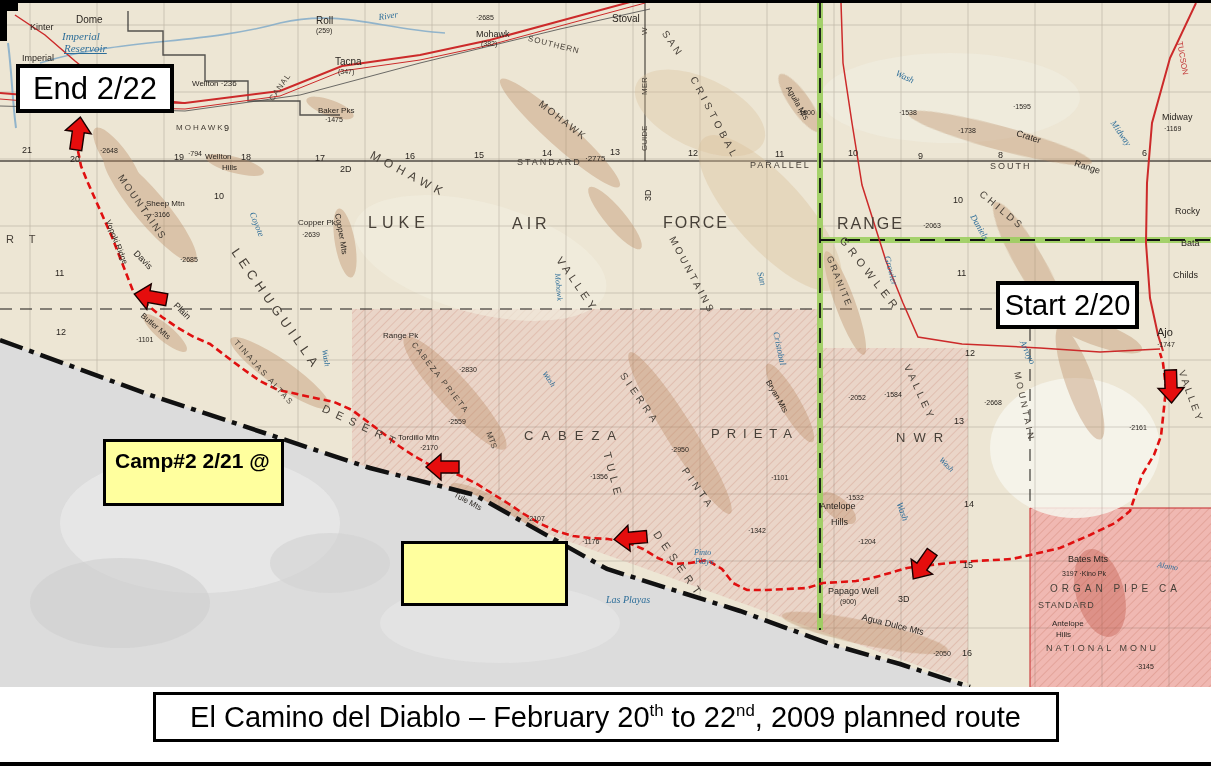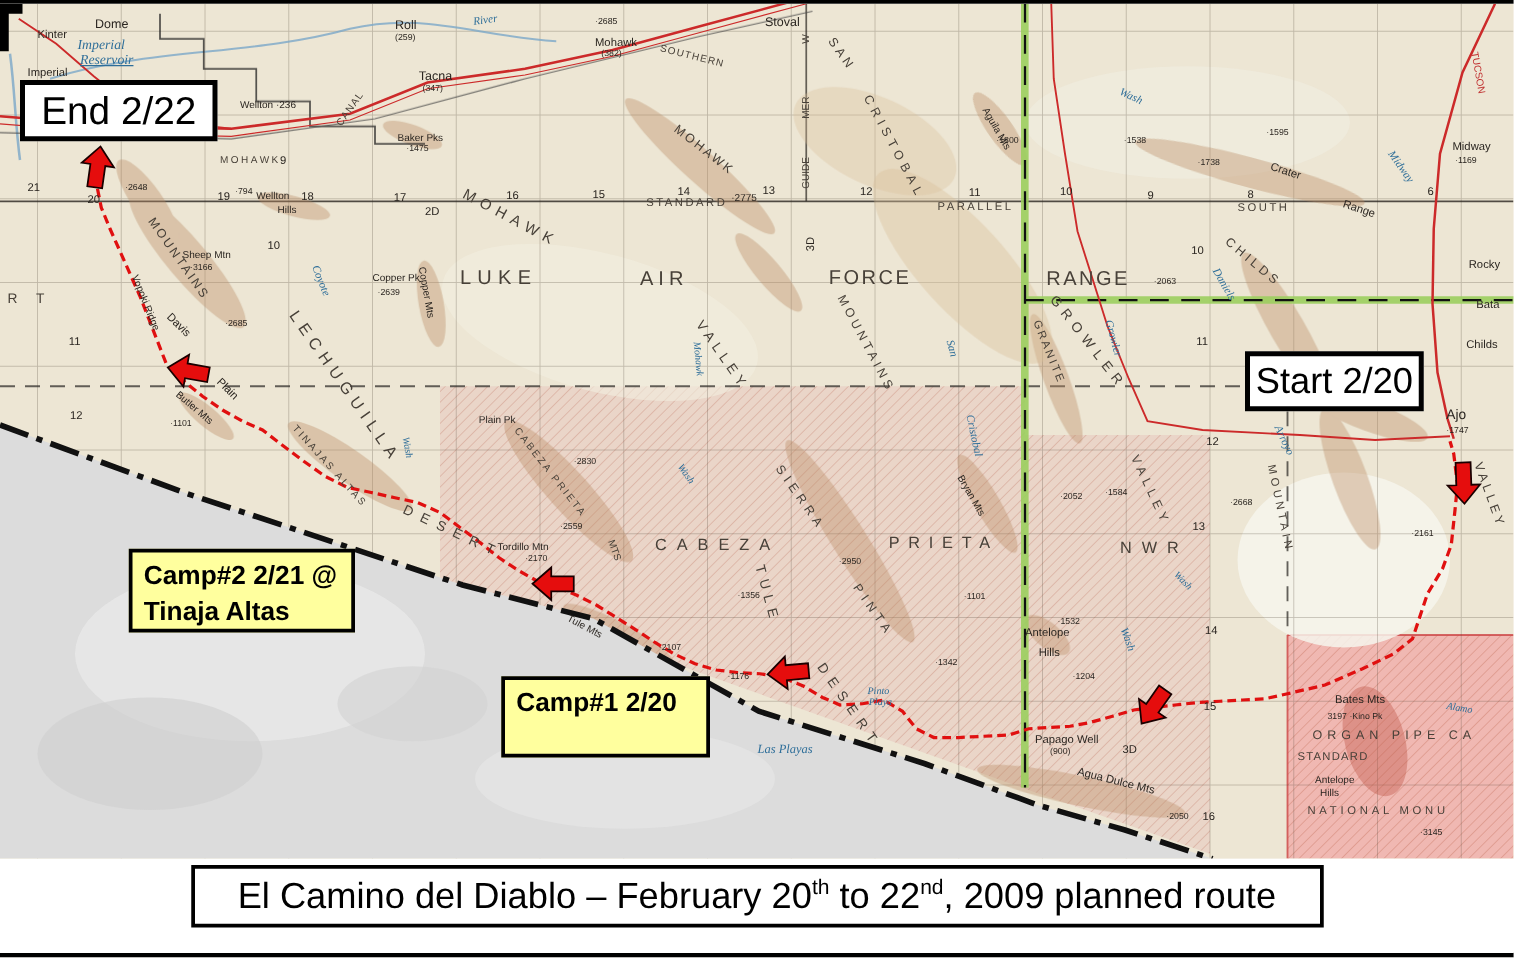--- a/index.html
+++ b/index.html
@@ -287,21 +287,21 @@
         <span class="ml k" style="left: 1162px; top: 110px; font-size: 9px;">Midway</span>
         <span class="ml k" style="left: 1164px; top: 122px; font-size: 7px;">·1169</span>
         <span class="ml k" style="left: 1142px; top: 146px; font-size: 9px;">6</span>
         <span class="ml k" style="left: 1175px; top: 204px; font-size: 9px;">Rocky</span>
         <span class="ml k" style="left: 1181px; top: 236px; font-size: 9px; text-align: center;">Bata</span>
         <span class="ml k" style="left: 1173px; top: 268px; font-size: 9px;">Childs</span>
         <span class="ml k" style="left: 1157px; top: 324px; font-size: 11px;">Ajo</span>
         <span class="ml k" style="left: 1157px; top: 338px; font-size: 7px;">·1747</span>
         <span class="ml k" style="left: 1129px; top: 421px; font-size: 7px;">·2161</span>
         <span class="ml k" style="left: 984px; top: 396px; font-size: 7px;">·2668</span>
-        <span class="ml k" style="left: 383px; top: 329px; font-size: 8px;">Plain Pk</span>
+        <span class="ml k" style="left: 383px; top: 329px; font-size: 8px;">Range Pk</span>
         <span class="ml k" style="left: 459px; top: 363px; font-size: 7px;">·2830</span>
         <span class="ml k" style="left: 448px; top: 415px; font-size: 7px;">·2559</span>
         <span class="ml k" style="left: 398px; top: 431px; font-size: 8px;">Tordillo Mtn</span>
         <span class="ml k" style="left: 420px; top: 441px; font-size: 7px;">·2170</span>
         <span class="ml k" style="left: 590px; top: 470px; font-size: 7px;">·1356</span>
         <span class="ml k" style="left: 671px; top: 443px; font-size: 7px;">·2950</span>
         <span class="ml k" style="left: 884px; top: 388px; font-size: 7px;">·1584</span>
         <span class="ml k" style="left: 848px; top: 391px; font-size: 7px;">·2052</span>
         <span class="ml k" style="left: 771px; top: 471px; font-size: 7px;">·1101</span>
         <span class="ml k" style="left: 136px; top: 333px; font-size: 7px;">·1101</span>
@@ -329,24 +329,22 @@
       </div>
 
     <div class="box end">
       <span>End 2/22</span>
     </div>
     <div class="box start">
       <span>Start 2/20</span>
     </div>
     <div class="camp c2">
       <div>Camp#2 2/21 @</div>
-      <div>Tinaja Altas</div>
     </div>
     <div class="camp c1">
-      <div>Camp#1 2/20</div>
     </div>
   </div>
 
   <div class="footer">
     <div class="title-box">
       <span>
         <span>El Camino del Diablo – February 20</span><sup>th</sup><span> to 22</span><sup>nd</sup><span>, 2009 planned route</span>
       </span>
     </div>
   </div>

